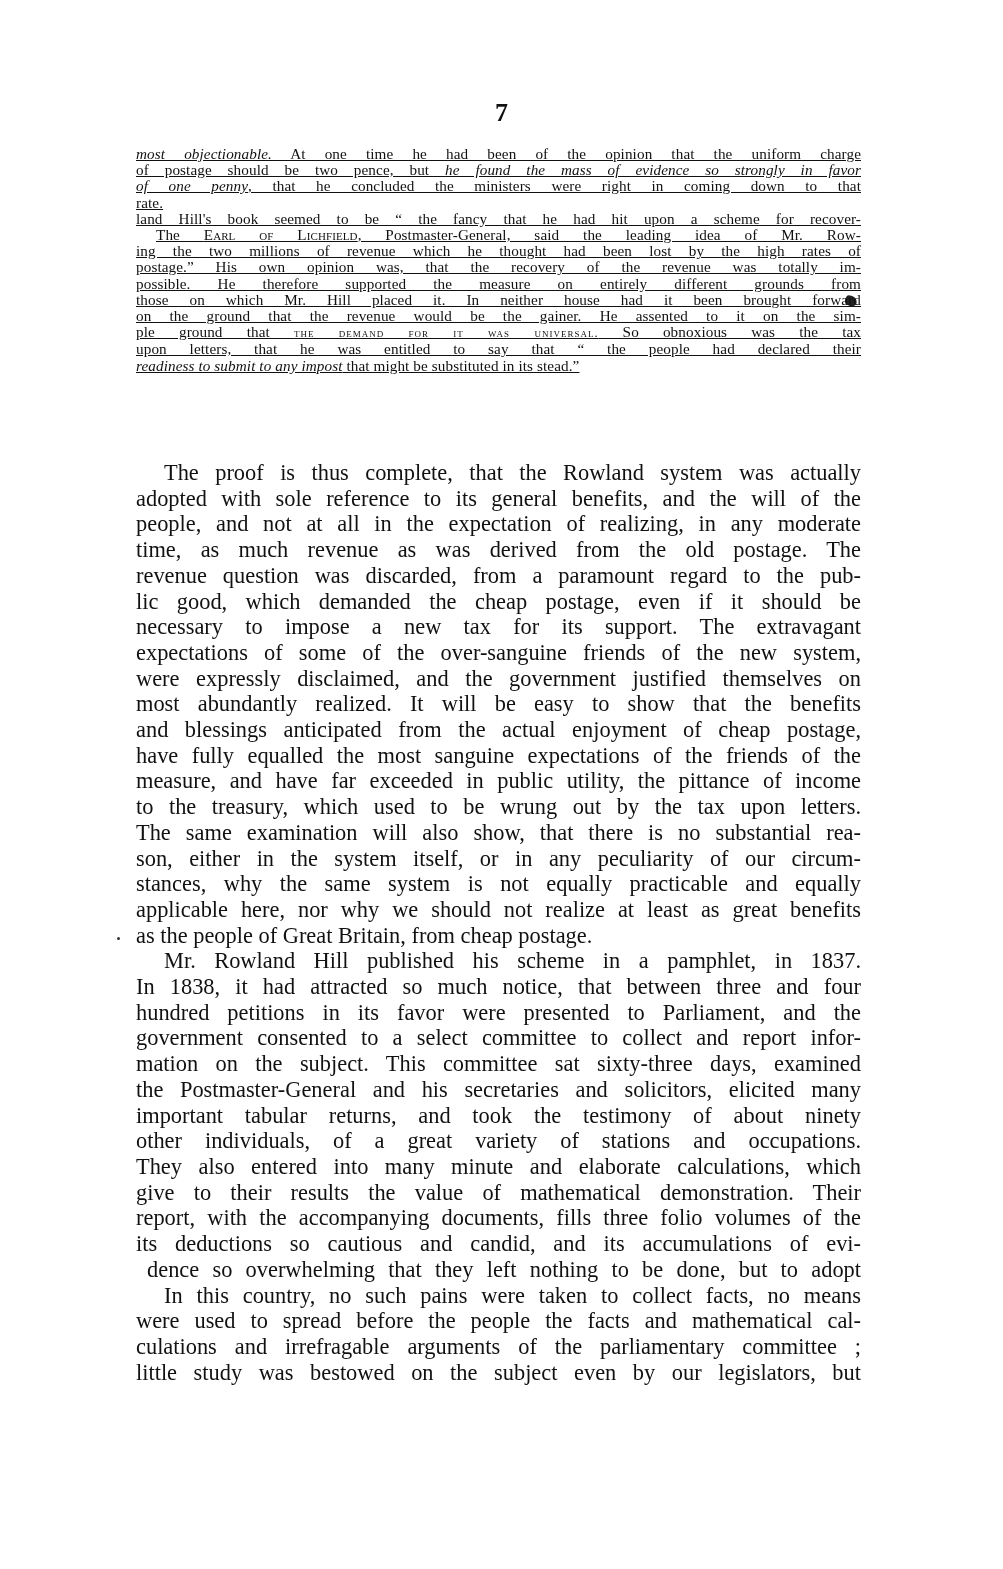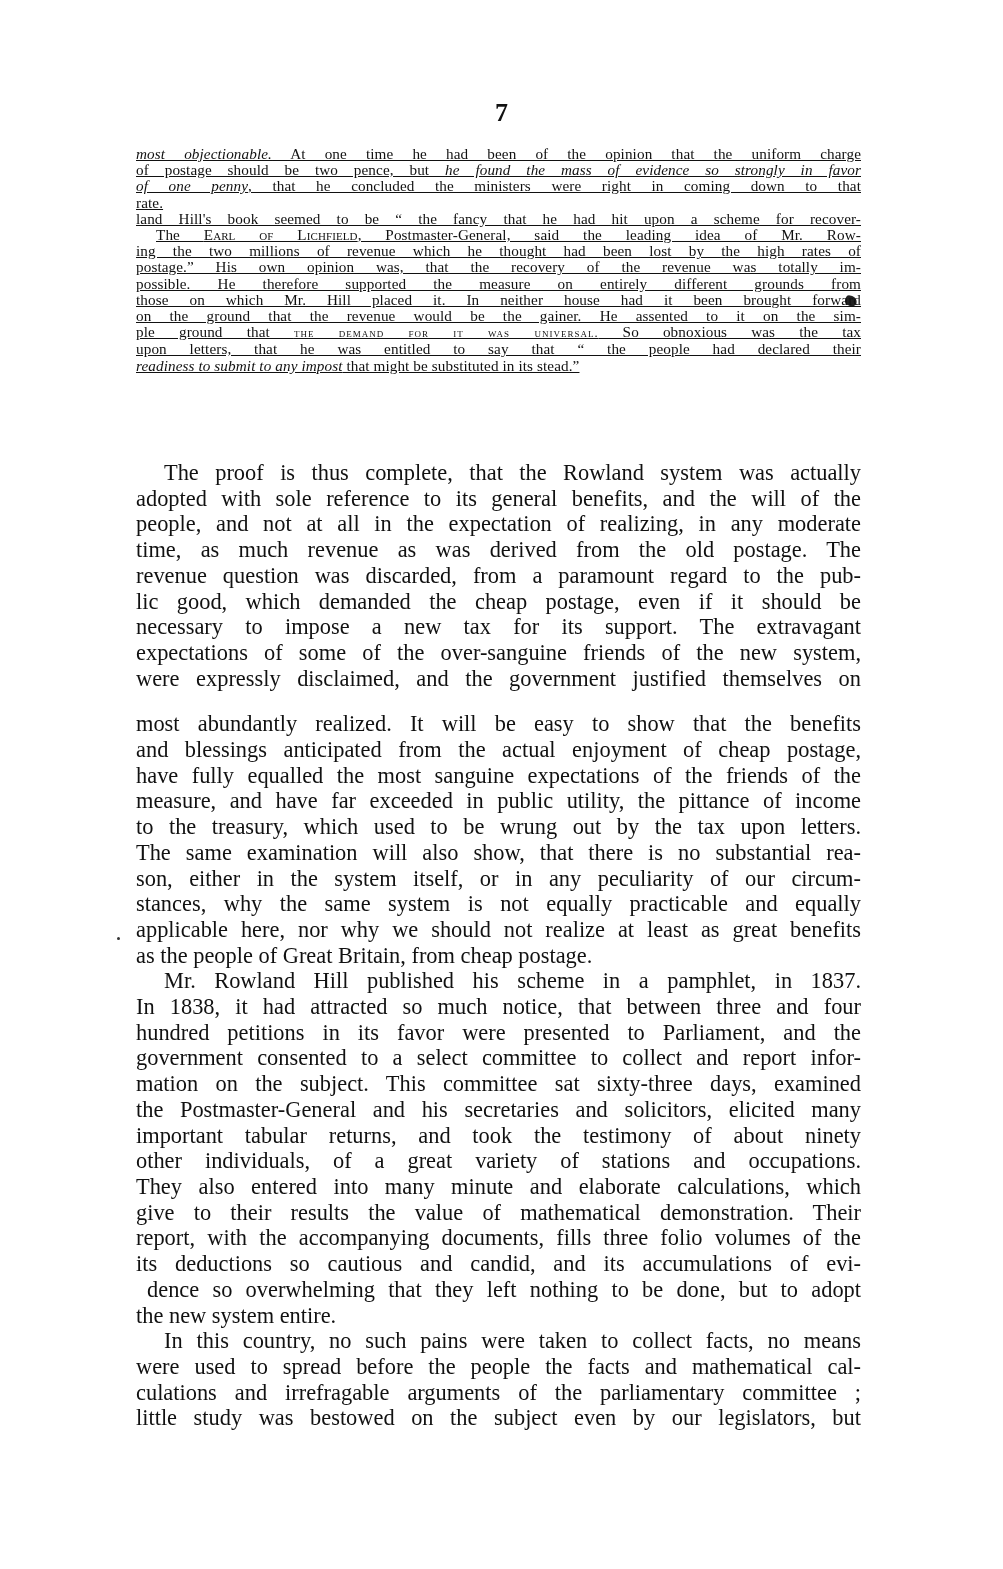--- a/index.html
+++ b/index.html
@@ -127,21 +127,21 @@
     <p id="p1">
         <span class="line">The proof is thus complete, that the Rowland system was actually</span>
         <span class="line" style="text-indent: 0px;">adopted with sole reference to its general benefits, and the will of the</span>
         <span class="line" style="text-indent: 0px;">people, and not at all in the expectation of realizing, in any moderate</span>
         <span class="line" style="text-indent: 0px;">time, as much revenue as was derived from the old postage.  The</span>
         <span class="line" style="text-indent: 0px;">revenue question was discarded, from a paramount regard to the pub-</span>
         <span class="line" style="text-indent: 0px;">lic good, which demanded the cheap postage, even if it should be</span>
         <span class="line" style="text-indent: 0px;">necessary to impose a new tax for its support.  The extravagant</span>
         <span class="line" style="text-indent: 0px;">expectations of some of the over-sanguine friends of the new system,</span>
         <span class="line" style="text-indent: 0px;">were expressly disclaimed, and the government justified themselves on</span>
-        <span class="line" style="text-indent: 0px; margin-top: 20px;">most abundantly realized.  It will be easy to show that the benefits</span>
+        <span class="line" style="text-indent: 0px;">most abundantly realized.  It will be easy to show that the benefits</span>
         <span class="line" style="text-indent: 0px;">and blessings anticipated from the actual enjoyment of cheap postage,</span>
         <span class="line" style="text-indent: 0px;">have fully equalled the most sanguine expectations of the friends of the</span>
         <span class="line" style="text-indent: 0px;">measure, and have far exceeded in public utility, the pittance of income</span>
         <span class="line" style="text-indent: 0px;">to the treasury, which used to be wrung out by the tax upon letters.</span>
         <span class="line" style="text-indent: 0px;">The same examination will also show, that there is no substantial rea-</span>
         <span class="line" style="text-indent: 0px;">son, either in the system itself, or in any peculiarity of our circum-</span>
         <span class="line" style="text-indent: 0px;">stances, why the same system is not equally practicable and equally</span>
         <span class="line" style="text-indent: 0px;">applicable here, nor why we should not realize at least as great benefits</span>
         <span class="line last" style="text-indent: 0px;">as the people of Great Britain, from cheap postage.</span>
       </p>
@@ -152,21 +152,20 @@
         <span class="line" style="text-indent: 0px;">government consented to a select committee to collect and report infor-</span>
         <span class="line" style="text-indent: 0px;">mation on the subject.  This committee sat sixty-three days, examined</span>
         <span class="line" style="text-indent: 0px;">the Postmaster-General and his secretaries and solicitors, elicited many</span>
         <span class="line" style="text-indent: 0px;">important tabular returns, and took the testimony of about ninety</span>
         <span class="line" style="text-indent: 0px;">other individuals, of a great variety of stations and occupations.</span>
         <span class="line" style="text-indent: 0px;">They also entered into many minute and elaborate calculations, which</span>
         <span class="line" style="text-indent: 0px;">give to their results the value of mathematical demonstration.  Their</span>
         <span class="line" style="text-indent: 0px;">report, with the accompanying documents, fills three folio volumes of the</span>
         <span class="line" style="text-indent: 0px;">its deductions so cautious and candid, and its accumulations of evi-</span>
         <span class="line" style="text-indent: 0px; margin-left: 11px;">dence so overwhelming that they left nothing to be done, but to adopt</span>
-        <span class="line last" style="text-indent: 0px;">the new system entire.</span>
       </p>
     <p id="p3">
         <span class="line">In this country, no such pains were taken to collect facts, no means</span>
         <span class="line" style="text-indent: 0px;">were used to spread before the people the facts and mathematical cal-</span>
         <span class="line" style="text-indent: 0px;">culations and irrefragable arguments of the parliamentary committee ;</span>
         <span class="line" style="text-indent: 0px;">little study was bestowed on the subject even by our legislators, but</span>
       </p>
   </div>
 
 </div>

